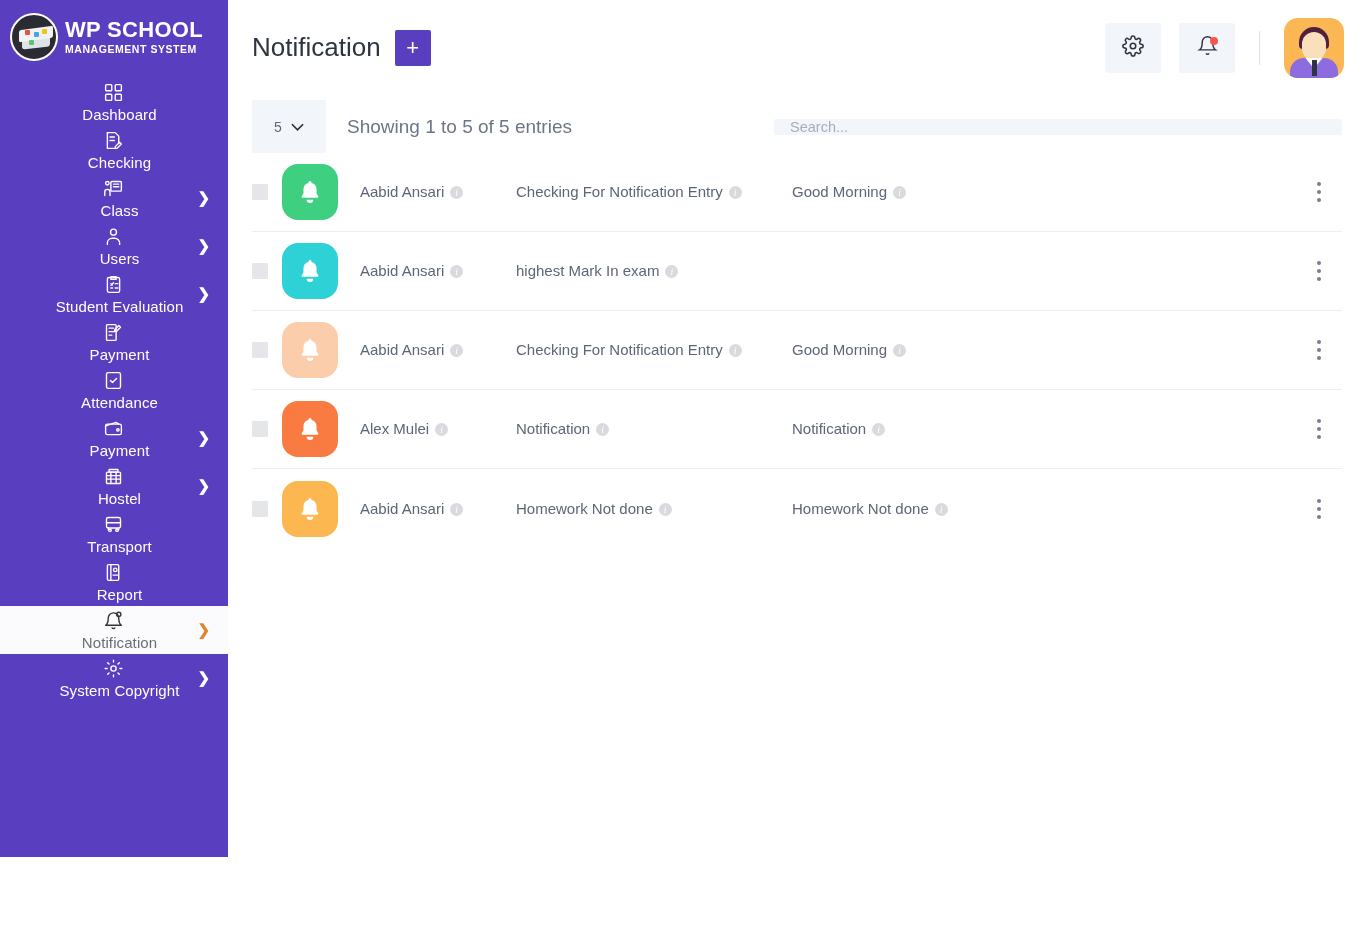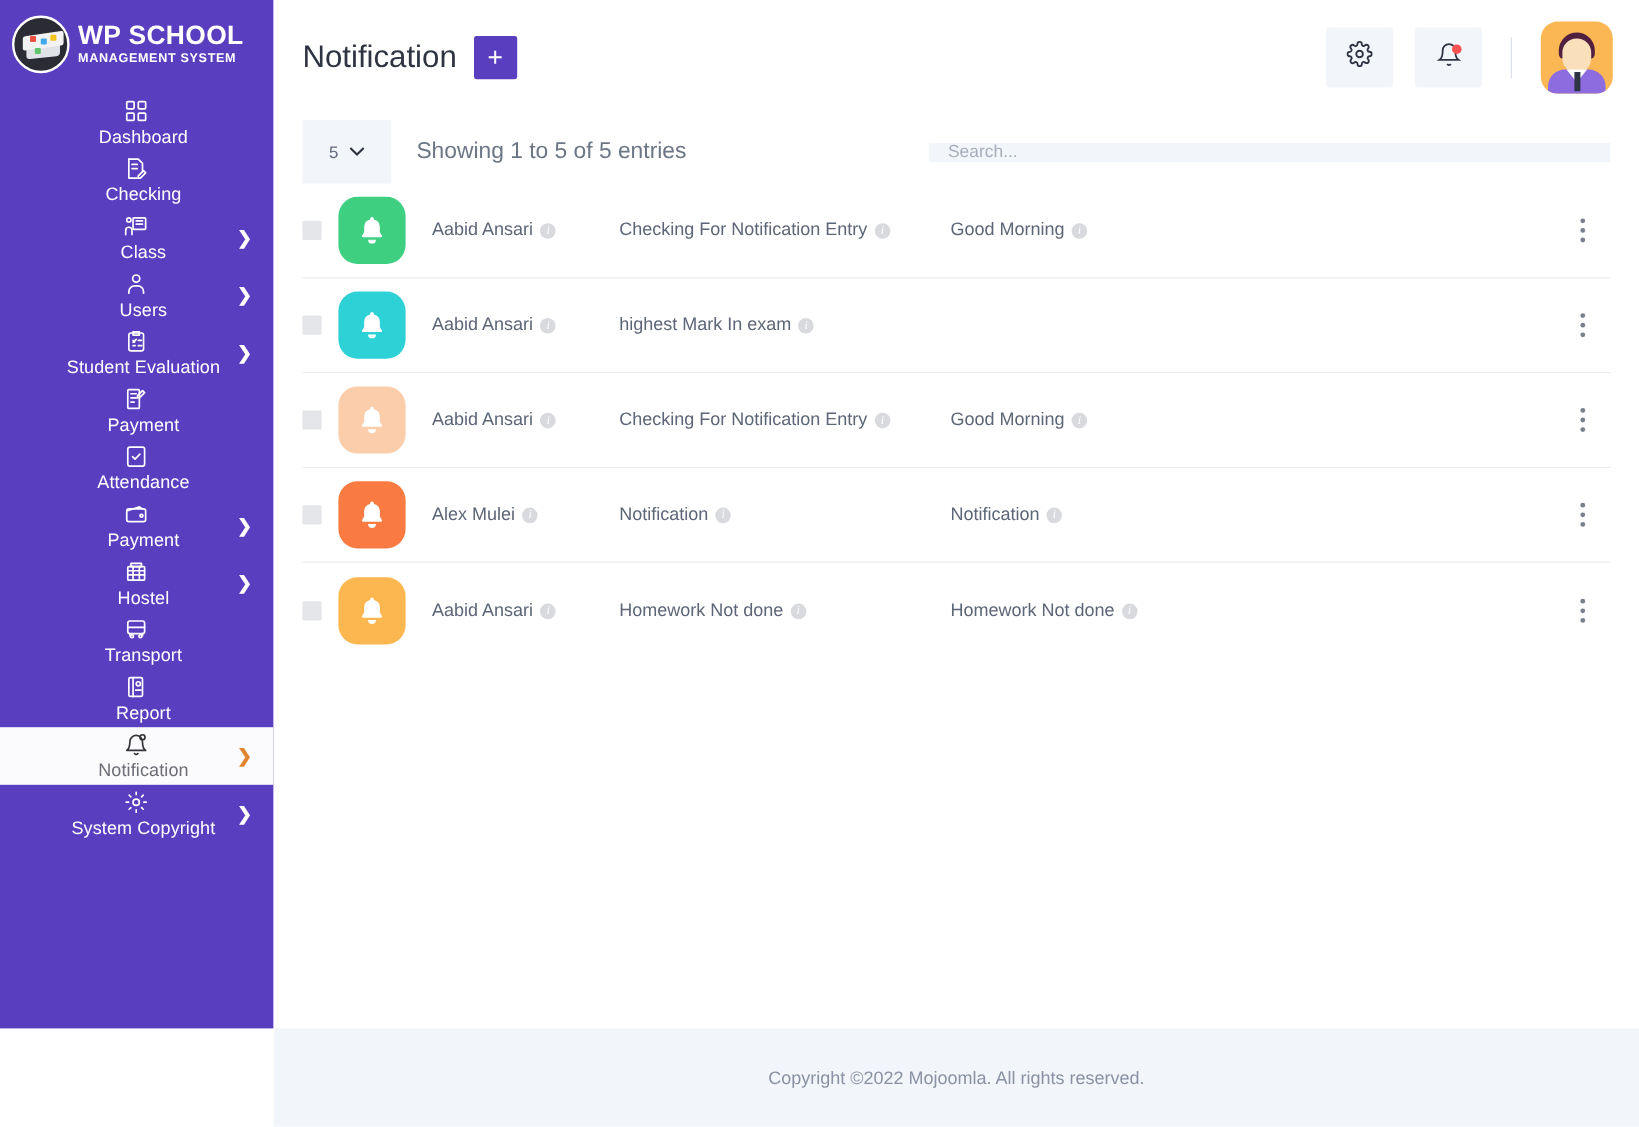--- a/index.html
+++ b/index.html
@@ -529,16 +529,13 @@
           <span class="kebab">
             <i></i>
             <i></i>
             <i></i>
           </span>
         </div>
       </div>
 
   </section>
 
-  <footer class="footer">
-    <span class="footer-txt">Copyright ©2022 Mojoomla. All rights reserved.</span>
-  </footer>
 </div>
 
 </body></html>

